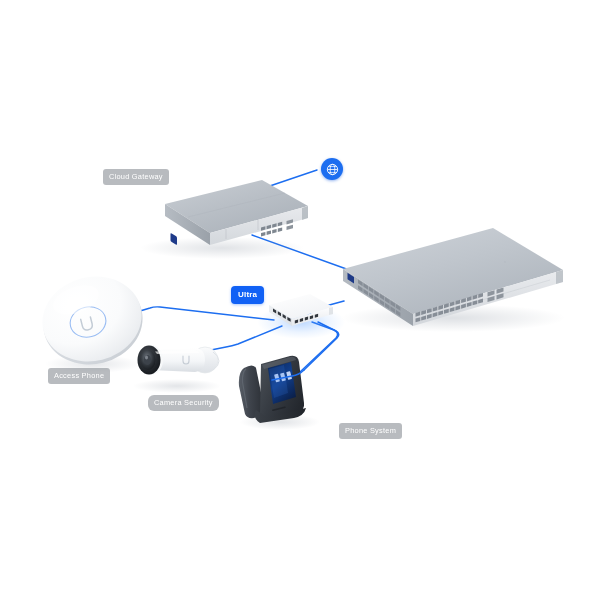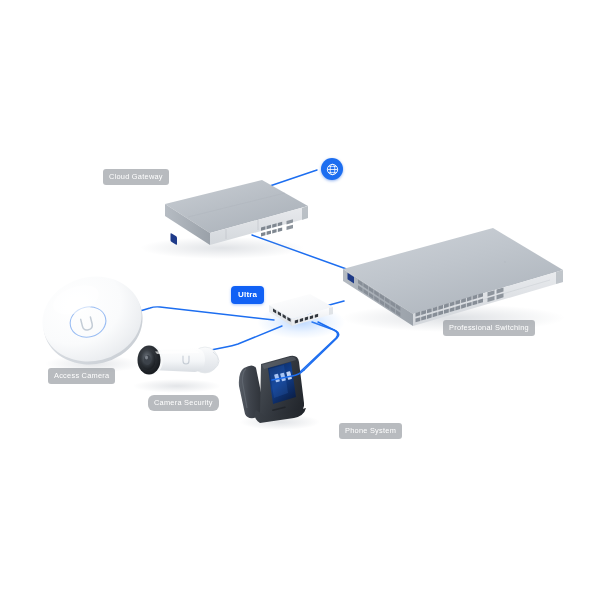--- a/index.html
+++ b/index.html
@@ -269,21 +269,20 @@
         <polygon points="162.5,70.3 169.5,68.2 169.5,72.3 162.5,74.4"></polygon>
         <polygon points="162.5,76.0 169.5,73.9 169.5,78.0 162.5,80.1"></polygon>
         <polygon points="171.5,67.6 178.5,65.5 178.5,69.6 171.5,71.7"></polygon>
         <polygon points="171.5,73.3 178.5,71.2 178.5,75.3 171.5,77.4"></polygon>
       </g>
 
       <polygon points="238,48 238,60 231,62 231,50" fill="#a0a7af" opacity="0.55"></polygon>
     </svg>
   </div>
 
-  <div class="dev-label" style="left:443px; top:320px;">Professional Switching</div>
 
   <div class="dev" style="left:256px; top:286px;">
     <svg width="90" height="55" viewBox="0 0 90 55">
       <defs>
         <linearGradient id="usTop" x1="0.1" y1="0" x2="0.7" y2="1">
           <stop offset="0" stop-color="#ffffff"></stop>
           <stop offset="1" stop-color="#f0f2f5"></stop>
         </linearGradient>
         <linearGradient id="usFront" x1="0" y1="0" x2="0" y2="1">
           <stop offset="0" stop-color="#fdfdfe"></stop>
@@ -351,21 +350,21 @@
       <ellipse cx="56" cy="47" rx="50" ry="42" fill="url(#apBody)" transform="rotate(-14 56 47)"></ellipse>
 
       <ellipse cx="52" cy="50" rx="18" ry="15" fill="none" stroke="#8fb6f2" stroke-width="1.1" opacity="0.9" transform="rotate(-14 52 50)"></ellipse>
 
       <path d="M 46 46 L 46 53 Q 46 58 51 58 Q 56 58 56 53 L 56 46" fill="none" stroke="#c3ccd6" stroke-width="1.5" stroke-linecap="round" transform="rotate(-14 51 52)"></path>
 
       <ellipse cx="40" cy="28" rx="24" ry="13" fill="#ffffff" opacity="0.55" transform="rotate(-20 40 28)"></ellipse>
     </svg>
   </div>
 
-  <div class="dev-label" style="left:48px; top:368px;">Access Camera</div>
+  <div class="dev-label" style="left:48px; top:368px;">Access Phone</div>
 
   <div class="dev" style="left:125px; top:330px;">
     <svg width="110" height="70" viewBox="0 0 110 70">
       <defs>
         <linearGradient id="camBody" x1="0" y1="0" x2="0" y2="1">
           <stop offset="0" stop-color="#ffffff"></stop>
           <stop offset="0.55" stop-color="#f4f6f8"></stop>
           <stop offset="1" stop-color="#d9dde2"></stop>
         </linearGradient>
         <radialGradient id="camLensOuter" cx="0.4" cy="0.35" r="0.75">

